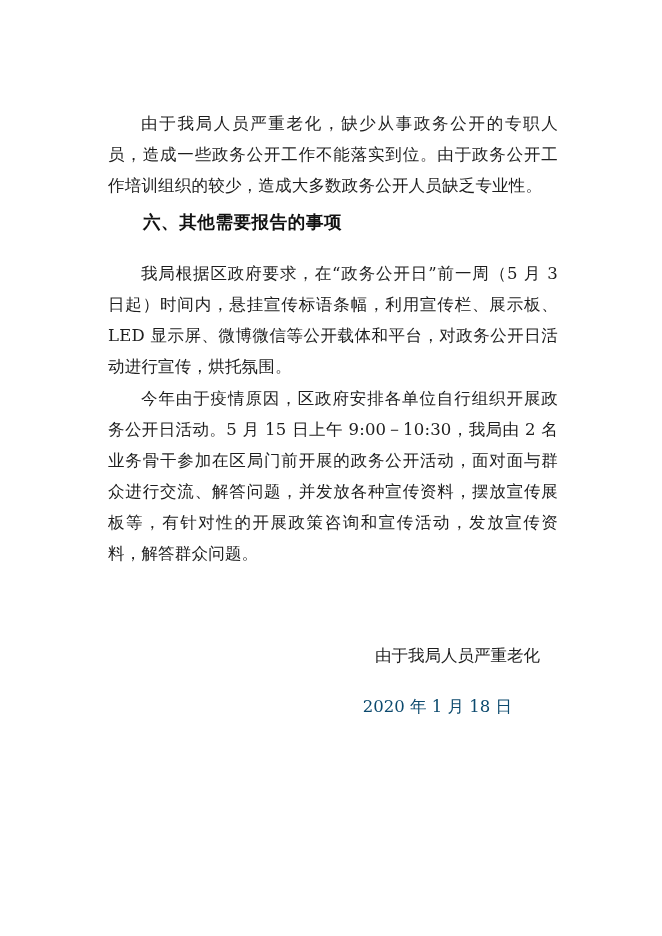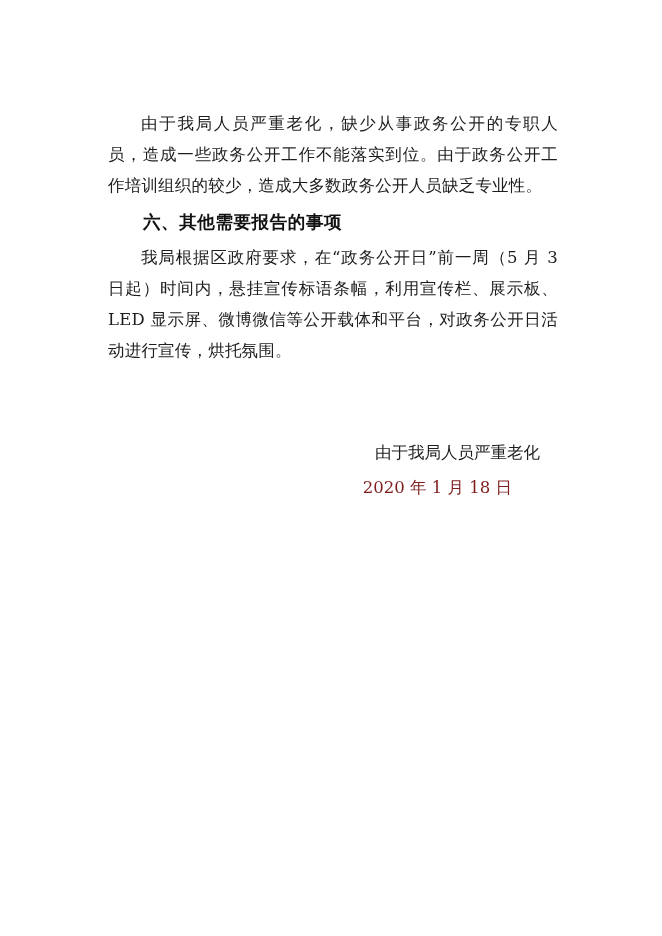--- a/index.html
+++ b/index.html
@@ -37,56 +37,57 @@
     text-indent: 2em;
     margin: 0 0 1px 0;
     letter-spacing: 0.2px;
     color: #1d1d1d;
   }
   .heading {
     font-size: 17.5px;
     font-weight: bold;
     line-height: 31px;
     text-indent: 2em;
-    margin: 6px 0 4px 0;
+    margin: 6px 0 20px 0;
     letter-spacing: 0.6px;
     color: #111;
   }
   .spacer-big {
     height: 70px;
   }
   .signature {
     font-size: 16.5px;
     line-height: 31px;
     text-align: right;
     padding-right: 18px;
     margin: 0;
     color: #1d1d1d;
   }
   .sign-date {
     font-size: 16.5px;
     line-height: 31px;
     text-align: right;
     padding-right: 46px;
-    margin: 4px 0 0 0;
-    color: #7f1d1d;
+    margin: 20px 0 0 0;
+    color: #0c4a6e;
   }
 </style>
 </head>
 <body>
 
 <div class="page">
   <div class="content">
 
     <p class="para">由于我局人员严重老化，缺少从事政务公开的专职人员，造成一些政务公开工作不能落实到位。由于政务公开工作培训组织的较少，造成大多数政务公开人员缺乏专业性。</p>
 
     <h2 class="heading">六、其他需要报告的事项</h2>
 
     <p class="para">我局根据区政府要求，在“政务公开日”前一周（5 月 3 日起）时间内，悬挂宣传标语条幅，利用宣传栏、展示板、LED 显示屏、微博微信等公开载体和平台，对政务公开日活动进行宣传，烘托氛围。</p>
 
+    <p class="para">今年由于疫情原因，区政府安排各单位自行组织开展政务公开日活动。5 月 15 日上午 9:00－10:30，我局由 2 名业务骨干参加在区局门前开展的政务公开活动，面对面与群众进行交流、解答问题，并发放各种宣传资料，摆放宣传展板等，有针对性的开展政策咨询和宣传活动，发放宣传资料，解答群众问题。</p>
 
     <div class="spacer-big"></div>
 
     <p class="signature">由于我局人员严重老化</p>
 
     <p class="sign-date">2020 年 1 月 18 日</p>
 
   </div>
 </div>
 

